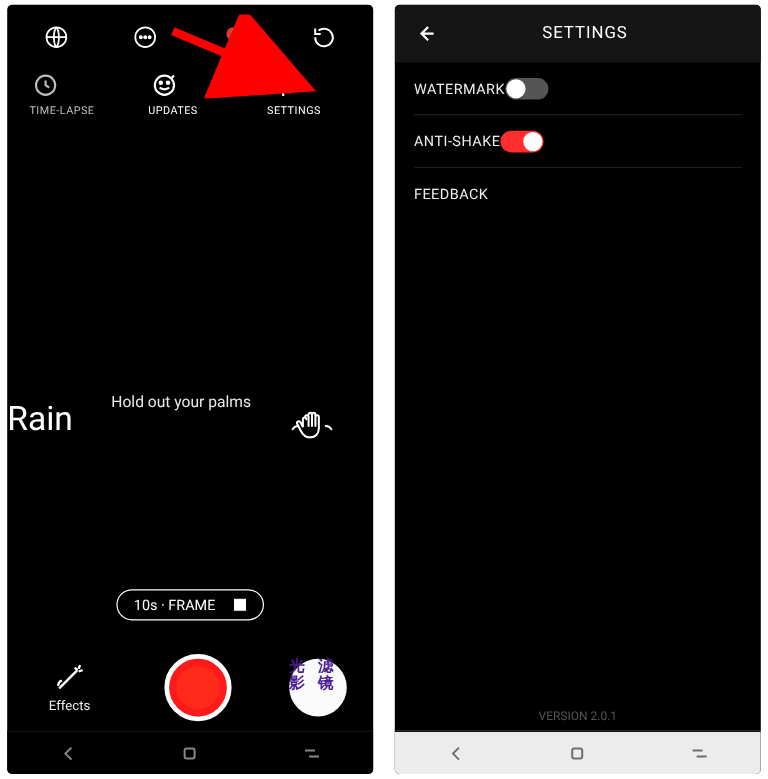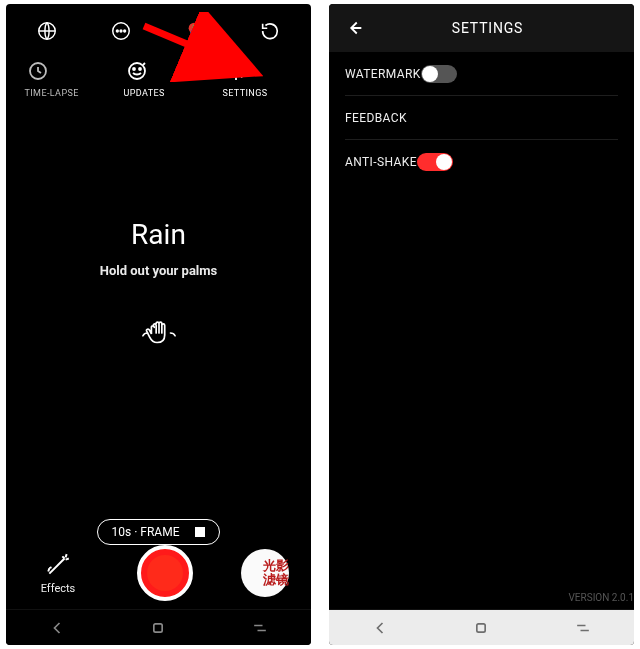--- a/index.html
+++ b/index.html
@@ -47,48 +47,48 @@
     color:#bdbdbd;
     font-size: 9px;
     letter-spacing: .4px;
     width: 70px;
   }
   .tool .ticon { width:26px; height:26px; display:flex; align-items:center; justify-content:center; margin-bottom:4px;}
   .tool.active { color:#fff; }
   .center-text {
     flex:1;
     display:flex;
-    flex-direction:column;
+    flex-direction:row;
     align-items:center;
     justify-content:flex-start;
     color:#fff;
     padding-top: 120px;
     text-align:right;
+    gap:32px;
   }
   .center-text h1{
     font-size: 28px;
     font-weight: 400;
     margin-bottom: 12px;
   }
   .center-text p{
     font-size: 13px;
     color:#eaeaea;
     margin-bottom: 39px;
-    font-weight: bold;
   }
   .hand-icon { width:38px; height:32px; }
   .frame-pill {
     align-self:center;
     border:1.5px solid #fff;
     border-radius: 18px;
     color:#fff;
     font-size: 12px;
     padding: 5px 14px;
     display:flex; align-items:center; gap:16px;
-    margin-bottom: 0;
+    margin-bottom: 28px;
   }
   .frame-pill .sq { width:10px; height:10px; background:#fff; }
   .bottom-row {
     display:flex;
     align-items:center;
     justify-content:space-between;
     padding: 0 22px 8px 22px;
   }
   .effects {
     display:flex; flex-direction:column; align-items:center; color:#eee;
@@ -99,22 +99,22 @@
     width:56px; height:56px; border-radius:50%;
     border:4px solid #fff;
     background: radial-gradient(circle at center, #ff1a1a 0 60%, #ff1a1a 60%);
     position:relative;
   }
   .shutter::after{
     content:''; position:absolute; inset:6px; border-radius:50%; background:#ff2a1a;
   }
   .cn-badge{
     width:48px; height:48px; border-radius:50%;
-    background:#fafafa; color:#b91c1c;
-    display:flex; flex-direction:column; align-items:flex-end; justify-content:center;
+    background:#fafafa; color:#4c1d95;
+    display:flex; flex-direction:row; align-items:flex-start; justify-content:center;
     font-size:13px; line-height:1.05; font-weight:700;
   }
   .navbar{
     height:36px; background:#000;
     display:flex; justify-content:space-around; align-items:center;
     border-top:1px solid #111;
   }
   .navbar.light{ background:#ececec; }
   .nav-btn{ width:24px; height:24px; color:#888; display:flex; align-items:center; justify-content:center;}
   .navbar.light .nav-btn{ color:#6e6e6e; }
@@ -151,21 +151,21 @@
   }
   .toggle .knob{
     position:absolute; top:1px; width:16px; height:16px; border-radius:50%; background:#fff;
   }
   .toggle.off{ background:#555;}
   .toggle.off .knob{ left:1px;}
   .toggle.on{ background:#ff2d2d;}
   .toggle.on .knob{ right:1px;}
   .chev{ color:#fff; font-size:16px;}
   .footer-info{
-    text-align:right; color:#555; font-size:10px; line-height:1.4;
+    text-align:center; color:#555; font-size:10px; line-height:1.4;
     padding-bottom:4px;
   }
 </style>
 </head>
 <body>
 
 <div class="phone">
   <div class="top-icons">
     <div class="top-icon">
       <svg viewBox="0 0 24 24" width="22" height="22" fill="none" stroke="#fff" stroke-width="1.6">
@@ -301,28 +301,28 @@
   </div>
 
   <div class="settings-list">
     <div class="srow">
       <span>WATERMARK</span>
       <div class="toggle off">
           <div class="knob"></div>
         </div>
     </div>
     <div class="srow">
-      <span>FEEDBACK</span>
-    </div>
-    <div class="srow">
       <span>ANTI-SHAKE</span>
       <div class="toggle on">
           <div class="knob"></div>
         </div>
     </div>
+    <div class="srow">
+      <span>FEEDBACK</span>
+    </div>
   </div>
 
   <div class="footer-info">
     <div>VERSION 2.0.1</div>
   </div>
 
   <div class="navbar light">
     <div class="nav-btn">
       <svg viewBox="0 0 24 24" width="20" height="20" fill="none" stroke="currentColor" stroke-width="2">
           <path d="M15 6l-6 6 6 6"></path>

